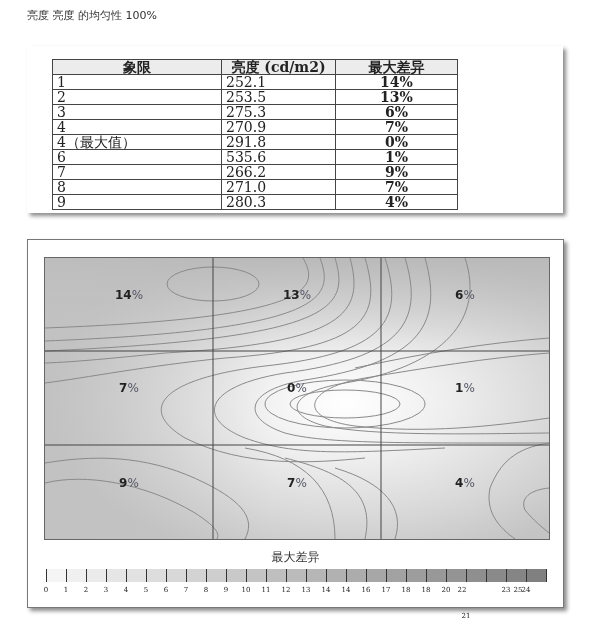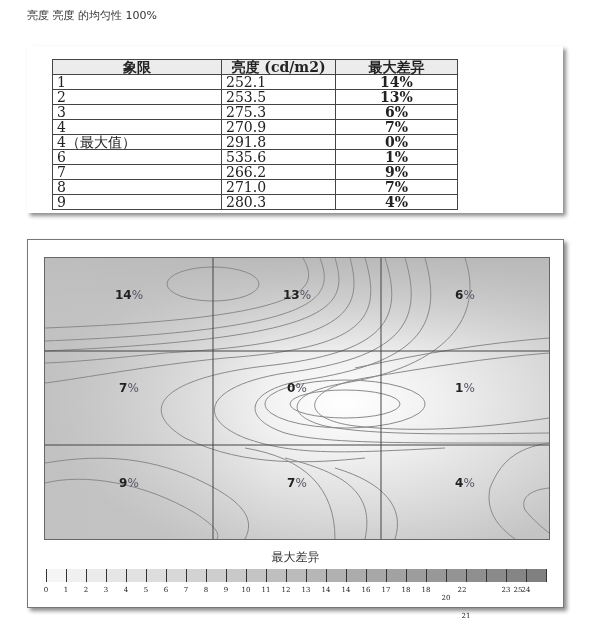--- a/index.html
+++ b/index.html
@@ -216,21 +216,21 @@
       <div class="num" style="left: 300px;">14</div>
       <div class="tick" style="left: 320px;"></div>
       <div class="num" style="left: 320px;">16</div>
       <div class="tick" style="left: 340px;"></div>
       <div class="num" style="left: 340px;">17</div>
       <div class="tick" style="left: 360px;"></div>
       <div class="num" style="left: 360px;">18</div>
       <div class="tick" style="left: 380px;"></div>
       <div class="num" style="left: 380px;">18</div>
       <div class="tick" style="left: 400px;"></div>
-      <div class="num" style="left: 400px; margin-top: 8px;">20</div>
+      <div class="num" style="left: 400px;">20</div>
       <div class="tick" style="left: 420px;"></div>
       <div class="num" style="left: 420px; margin-top: 26px;">21</div>
       <div class="tick" style="left: 440px;"></div>
       <div class="num" style="left: 416px;">22</div>
       <div class="tick" style="left: 460px;"></div>
       <div class="num" style="left: 460px;">23</div>
       <div class="tick" style="left: 480px;"></div>
       <div class="num" style="left: 480px;">24</div>
       <div class="tick" style="left: 500px;"></div>
       <div class="num" style="left: 472px;">25</div>

